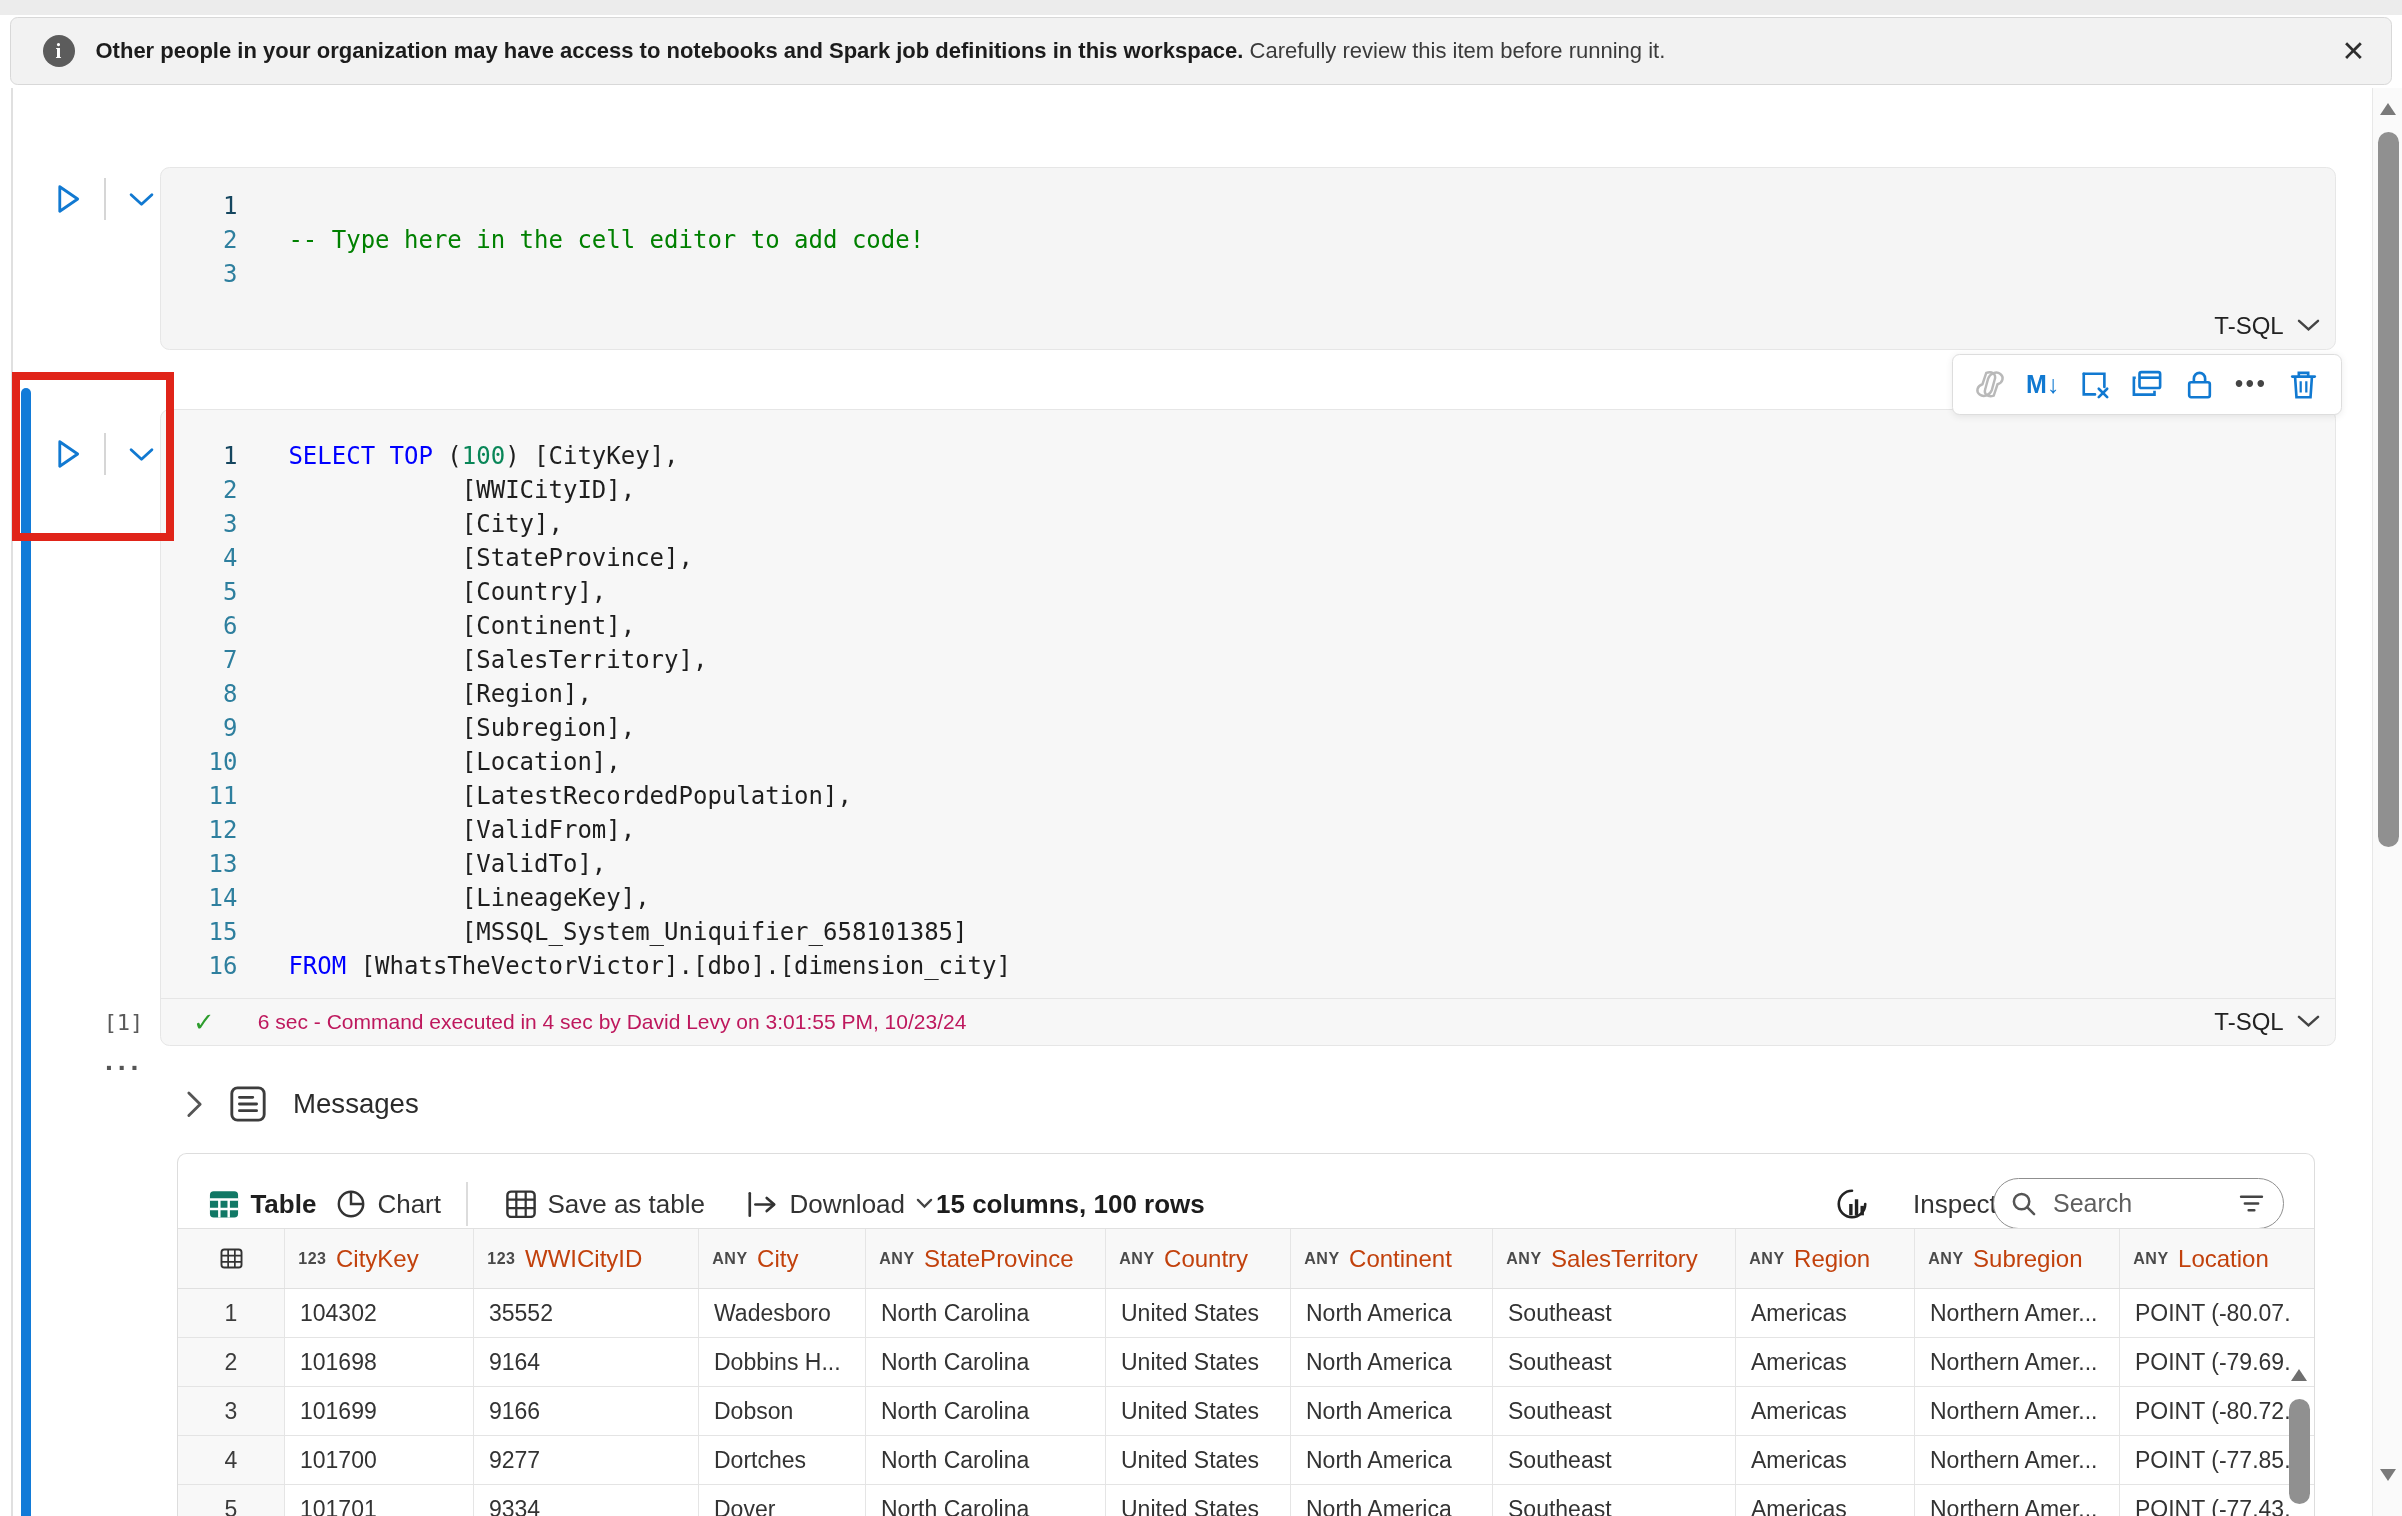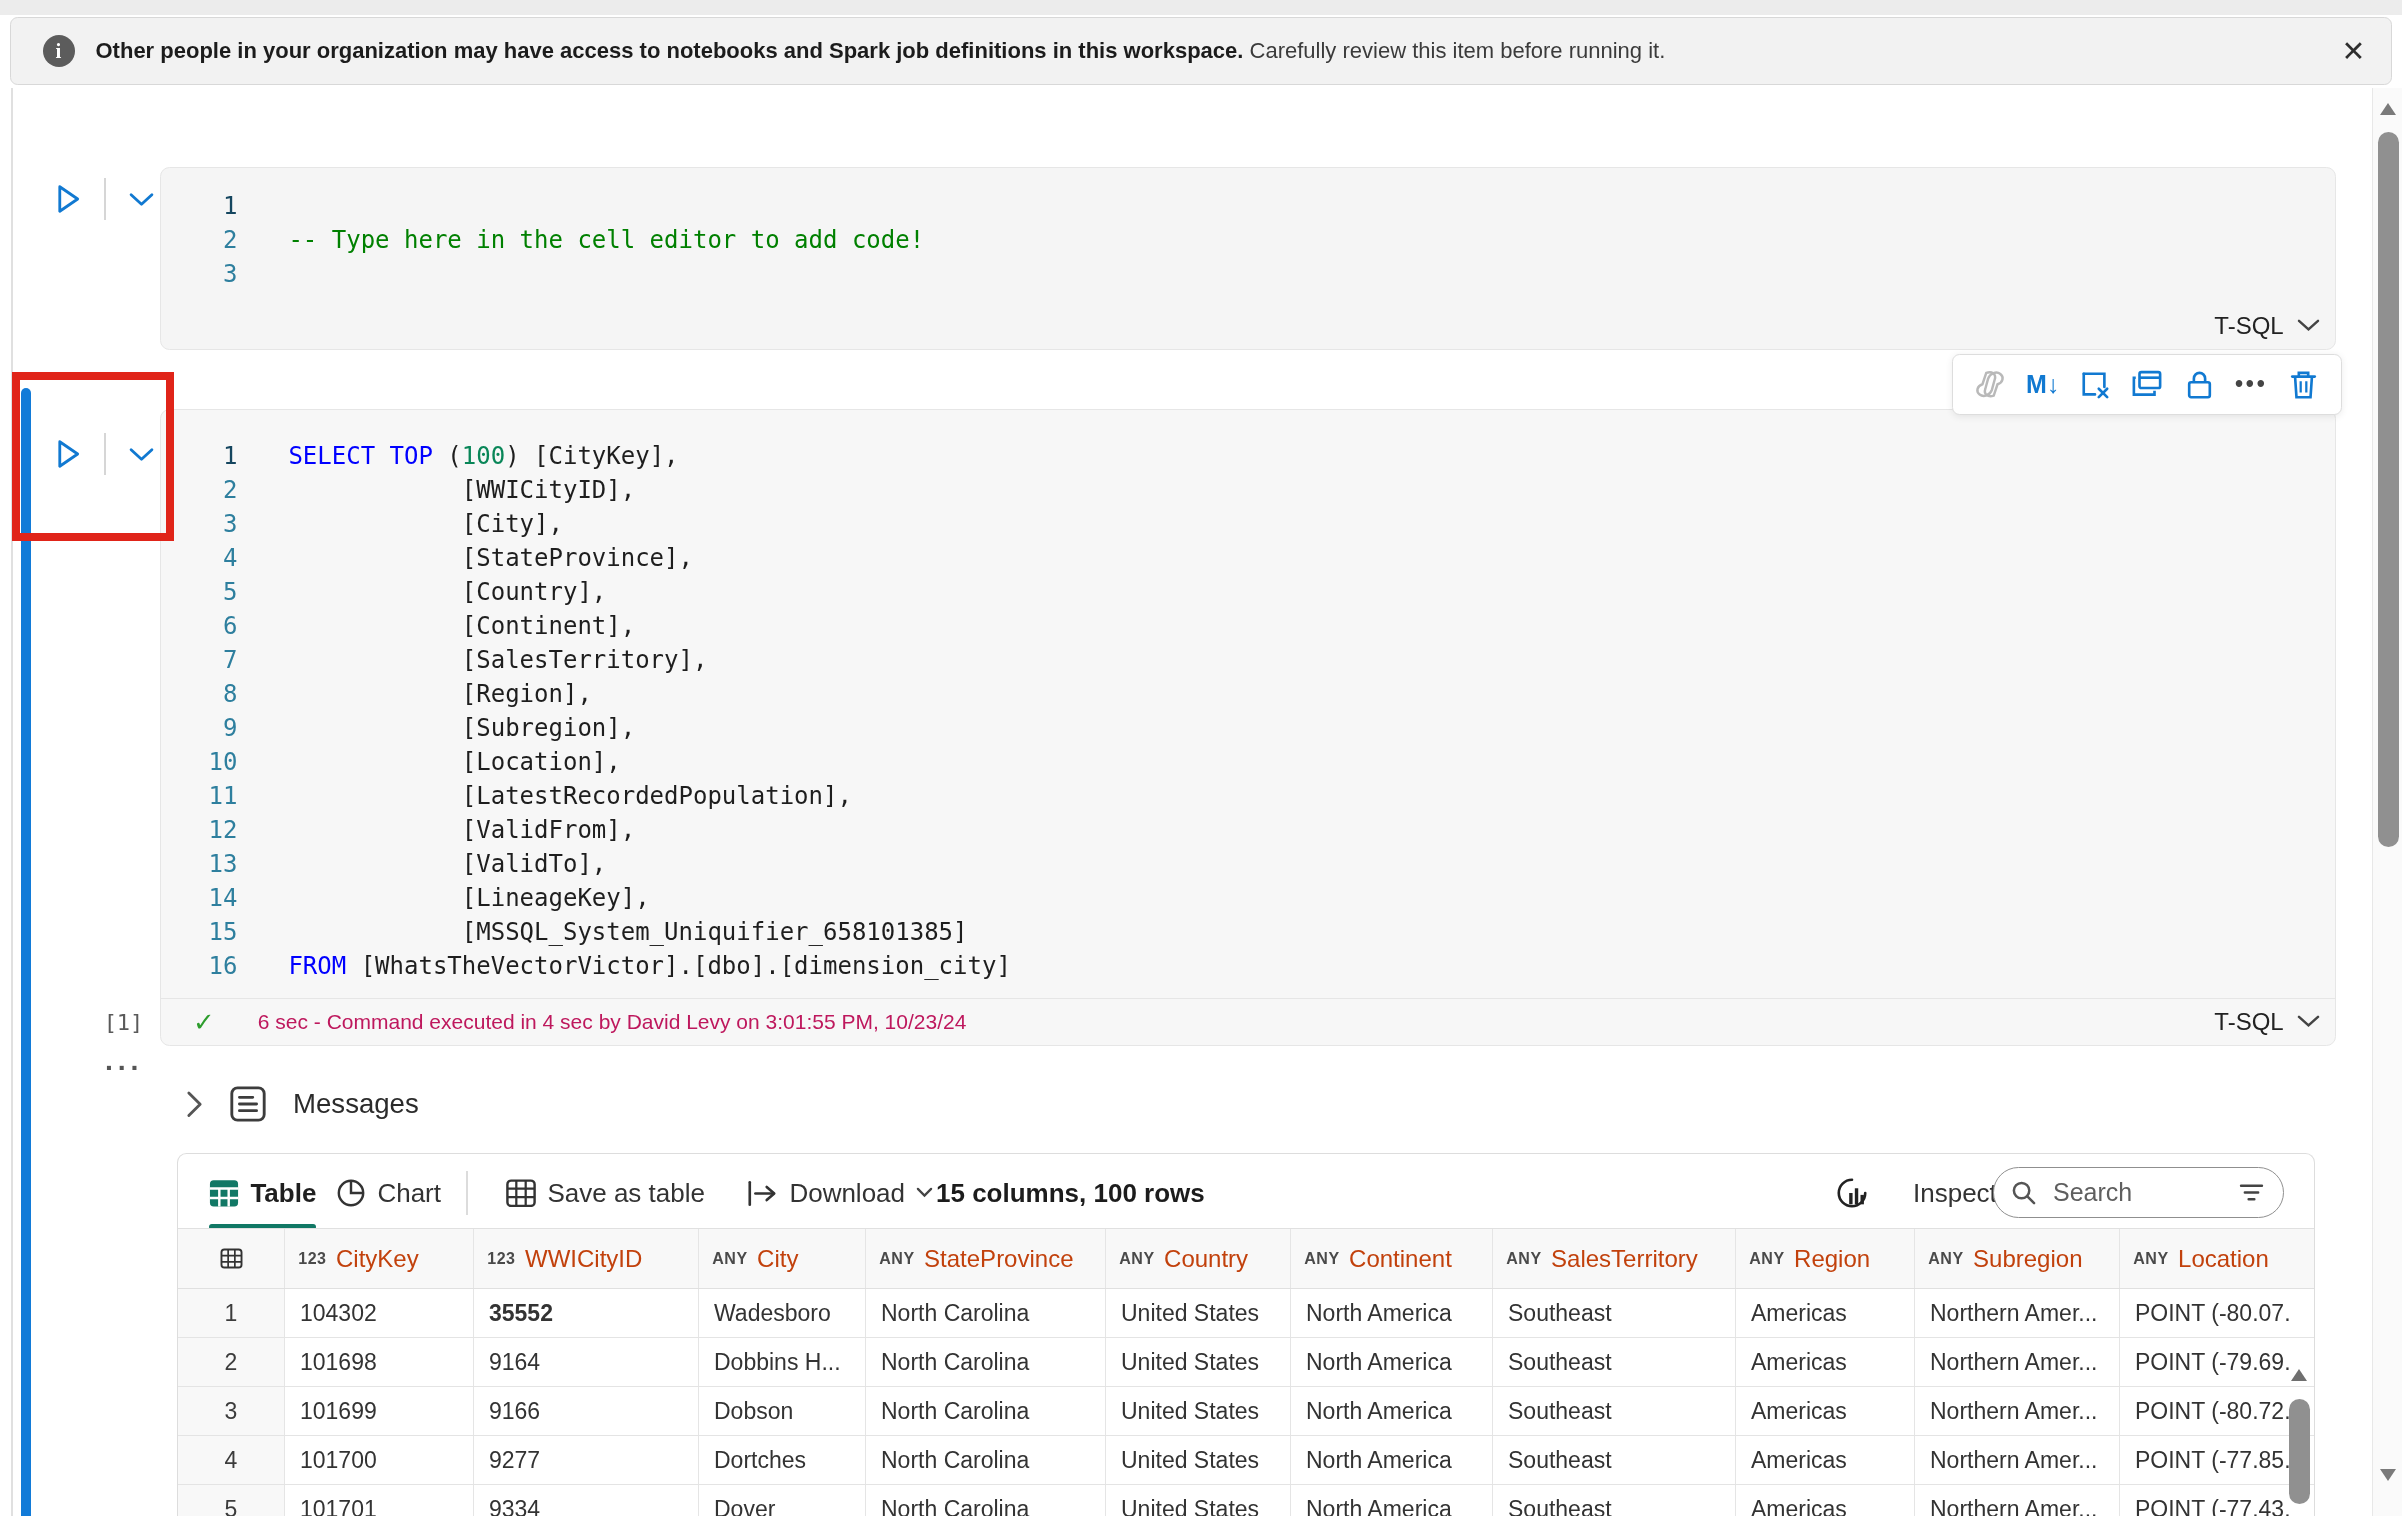--- a/index.html
+++ b/index.html
@@ -67,21 +67,21 @@
   .md-glyph{color:#1179d1;font-size:25px;font-weight:600;}
   .dots-glyph{color:#454545;font-size:23px;font-weight:bold;letter-spacing:2.9px;}
 
   
   #messages-row{left:186px;top:1084px;display:flex;align-items:center;gap:25px;}
   #messages-row .mlabel{font-size:27.6px;color:#2b2b2b;}
 
   
   #results{left:177px;top:1153px;width:2138px;height:364px;border:1px solid #ddd;border-bottom:none;
            border-radius:9.5px 9.5px 0 0;background:#fff;box-sizing:border-box;overflow:hidden;}
-  #rtoolbar{position:absolute;left:0;top:2px;right:0;height:74px;}
+  #rtoolbar{position:absolute;left:0;top:13px;right:0;height:74px;}
   .ritem{position:absolute;display:flex;align-items:center;gap:11.4px;height:74px;cursor:pointer;}
   .ritem .rlabel{font-size:26px;color:#333;}
   #tab-table .rlabel{font-weight:600;color:#1f1f1f;}
   #tab-underline{position:absolute;left:31px;top:68px;width:107px;height:5.7px;background:#117865;border-radius:2.9px;}
   #rtb-divider{position:absolute;left:288px;top:15px;width:1.9px;height:44px;background:#dcdcdc;}
   #summary{position:absolute;left:758px;top:0;height:74px;display:flex;align-items:center;
            font-size:26px;font-weight:700;color:#1c1c1c;}
   #search-box{position:absolute;left:1815px;top:10.5px;width:291px;height:51px;border:1.9px solid #8f8f8f;
               border-radius:27px;display:flex;align-items:center;box-sizing:border-box;background:#fff;}
   #search-box .ph{margin-left:17px;font-size:25px;color:#5f5f5f;}
@@ -420,21 +420,21 @@
           </div>
           <div class="hcell" style="width: 228px;">
             <span class="badge">ANY</span>
             <span class="hlabel">Location</span>
           </div>
         </div>
       <div id="tbody">
           <div class="grow">
             <div class="dcell rownum" style="width: 107px;">1</div>
             <div class="dcell" style="width: 189px;">104302</div>
-            <div class="dcell" style="width: 225px; font-weight: bold;">35552</div>
+            <div class="dcell" style="width: 225px;">35552</div>
             <div class="dcell" style="width: 167px;">Wadesboro</div>
             <div class="dcell" style="width: 240px;">North Carolina</div>
             <div class="dcell" style="width: 185px;">United States</div>
             <div class="dcell" style="width: 202px;">North America</div>
             <div class="dcell" style="width: 243px;">Southeast</div>
             <div class="dcell" style="width: 179px;">Americas</div>
             <div class="dcell" style="width: 205px;">Northern Amer...</div>
             <div class="dcell" style="width: 228px;">POINT (-80.07.</div>
           </div>
           <div class="grow">

